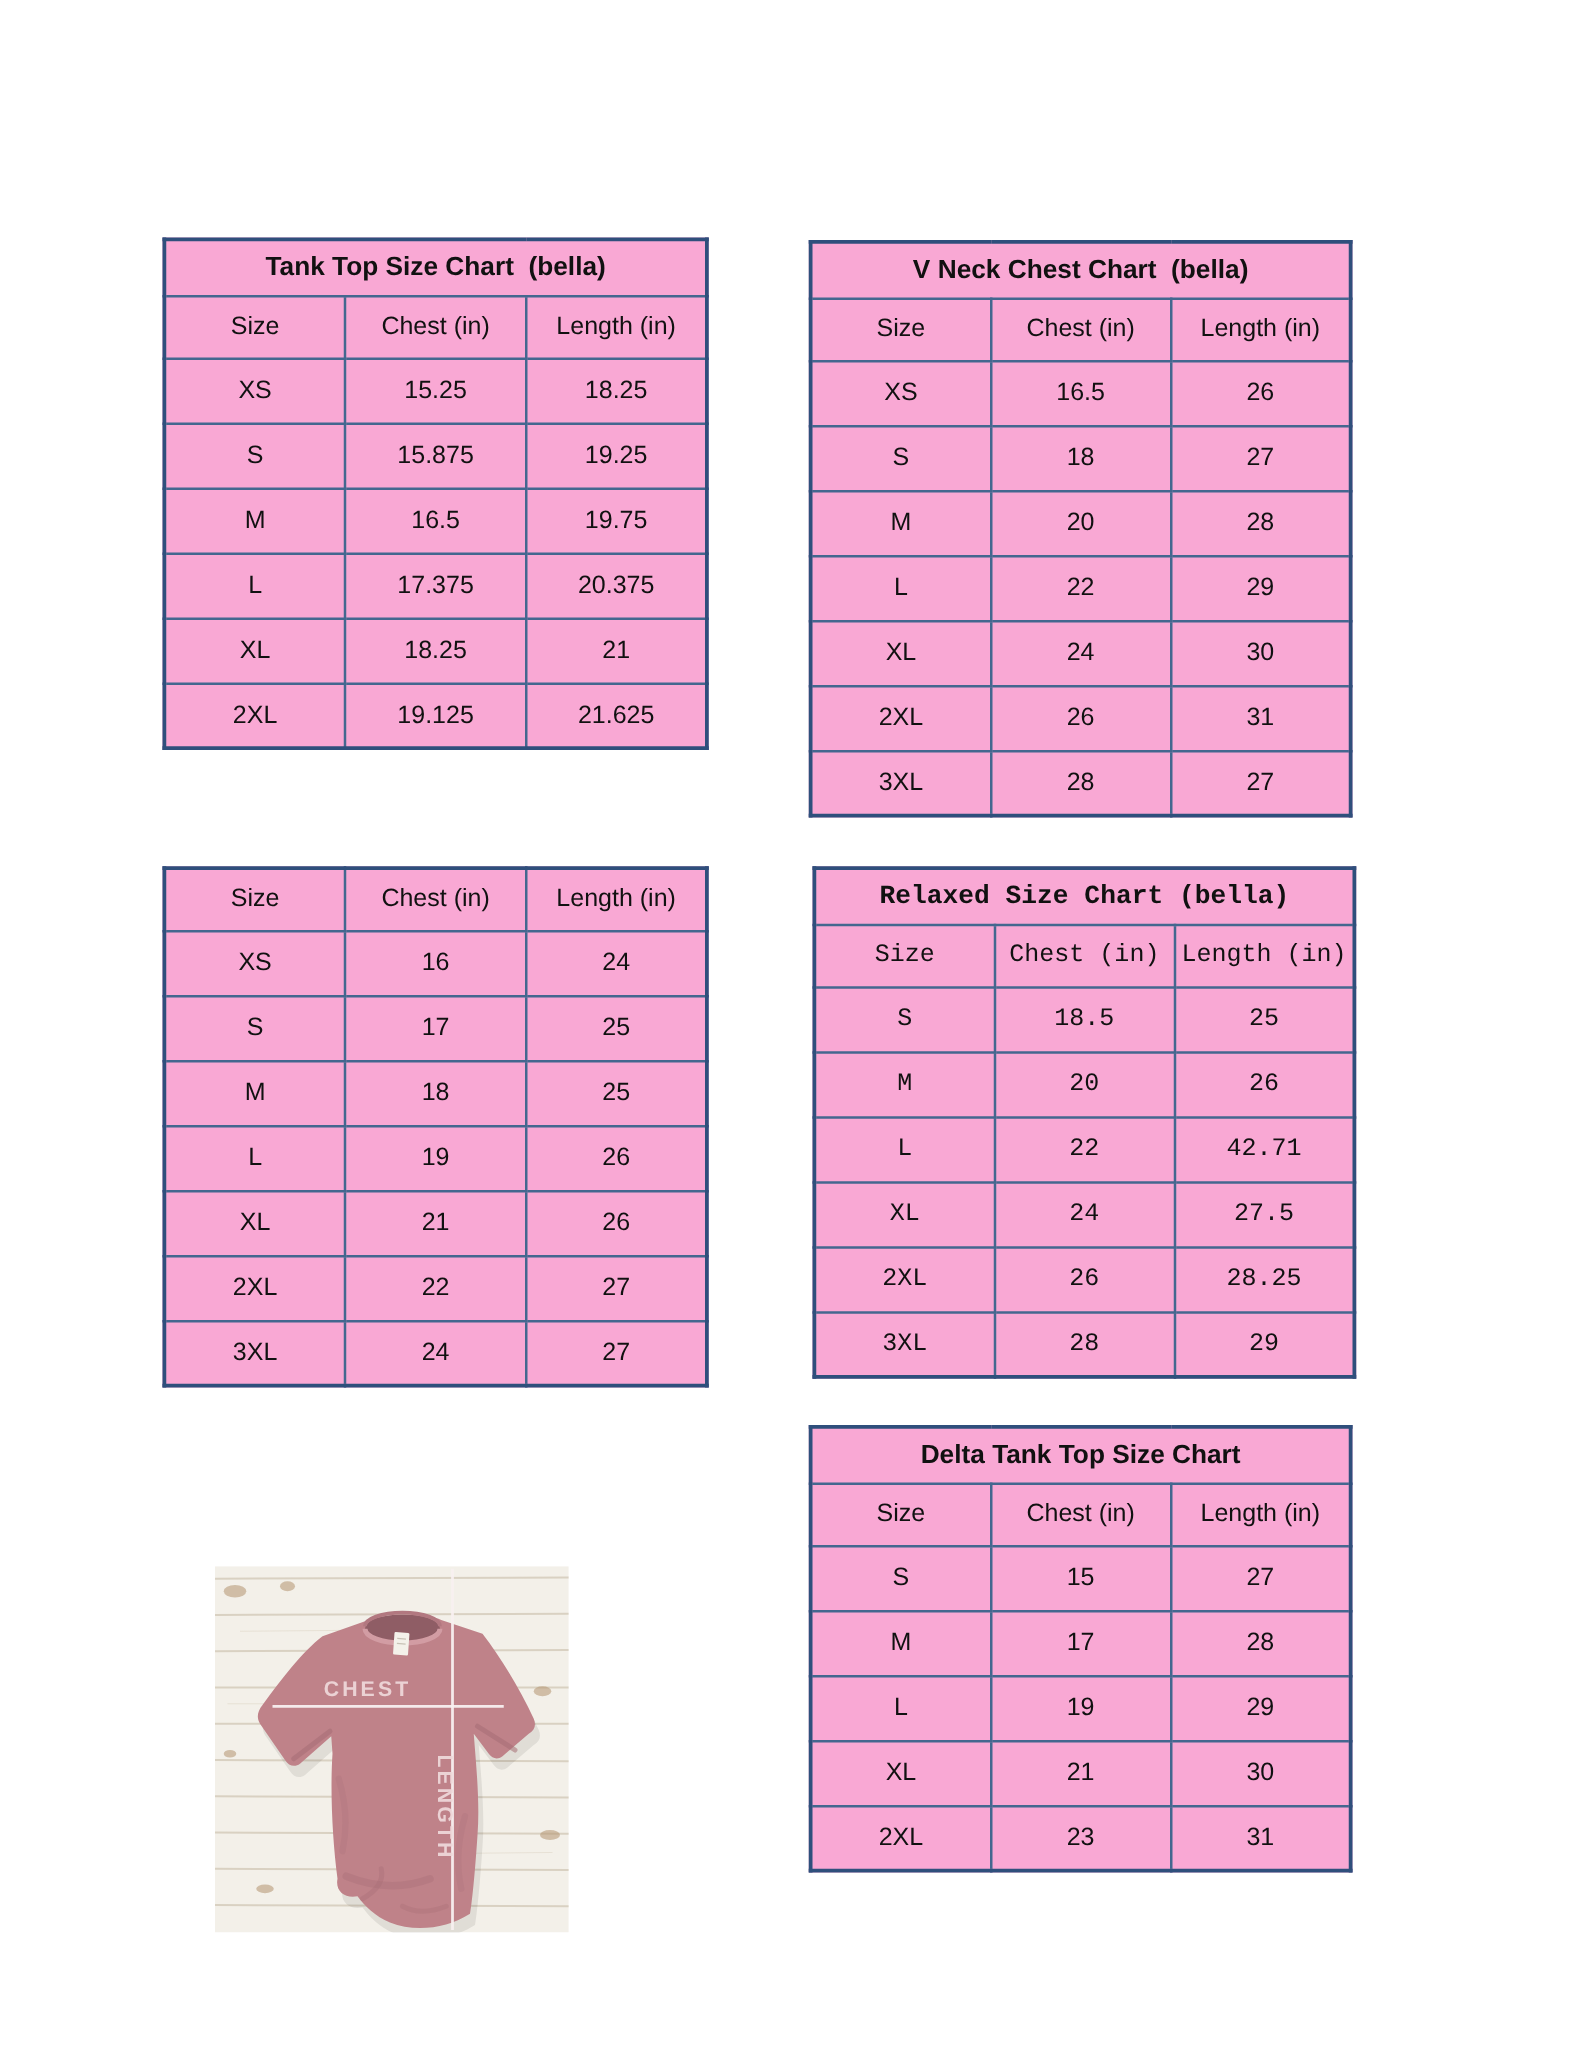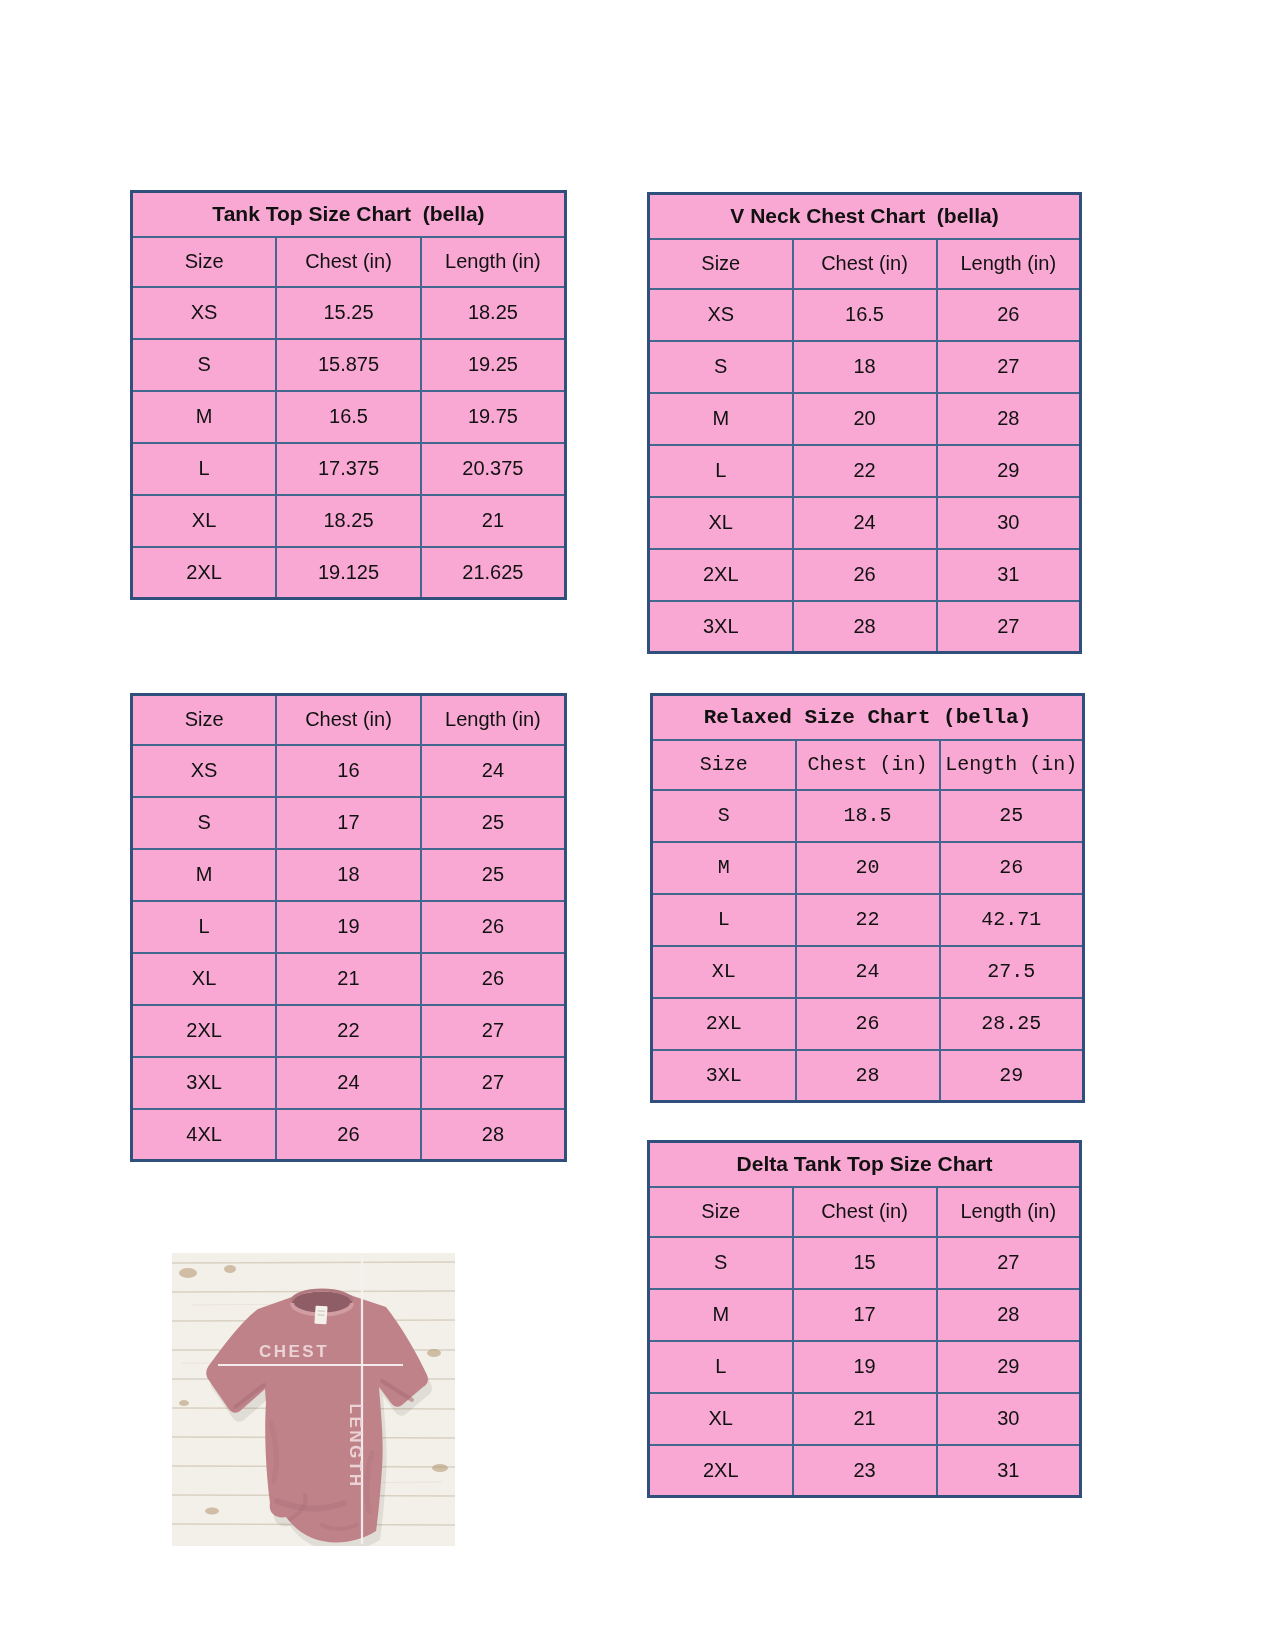--- a/index.html
+++ b/index.html
@@ -180,25 +180,20 @@
         <tr>
           <td>2XL</td>
           <td>22</td>
           <td>27</td>
         </tr>
         <tr>
           <td>3XL</td>
           <td>24</td>
           <td>27</td>
         </tr>
-        <tr>
-          <td>4XL</td>
-          <td>26</td>
-          <td>28</td>
-        </tr>
       </tbody>
   </table>
 
   <table class="size-table" style="left:650px;top:693px;width:435px;font-family:Liberation Mono, monospace;">
     <thead>
       <tr>
         <th colspan="3" class="title-cell">Relaxed Size Chart (bella)</th>
       </tr>
       <tr class="hdr-row">
           <th>Size</th>

